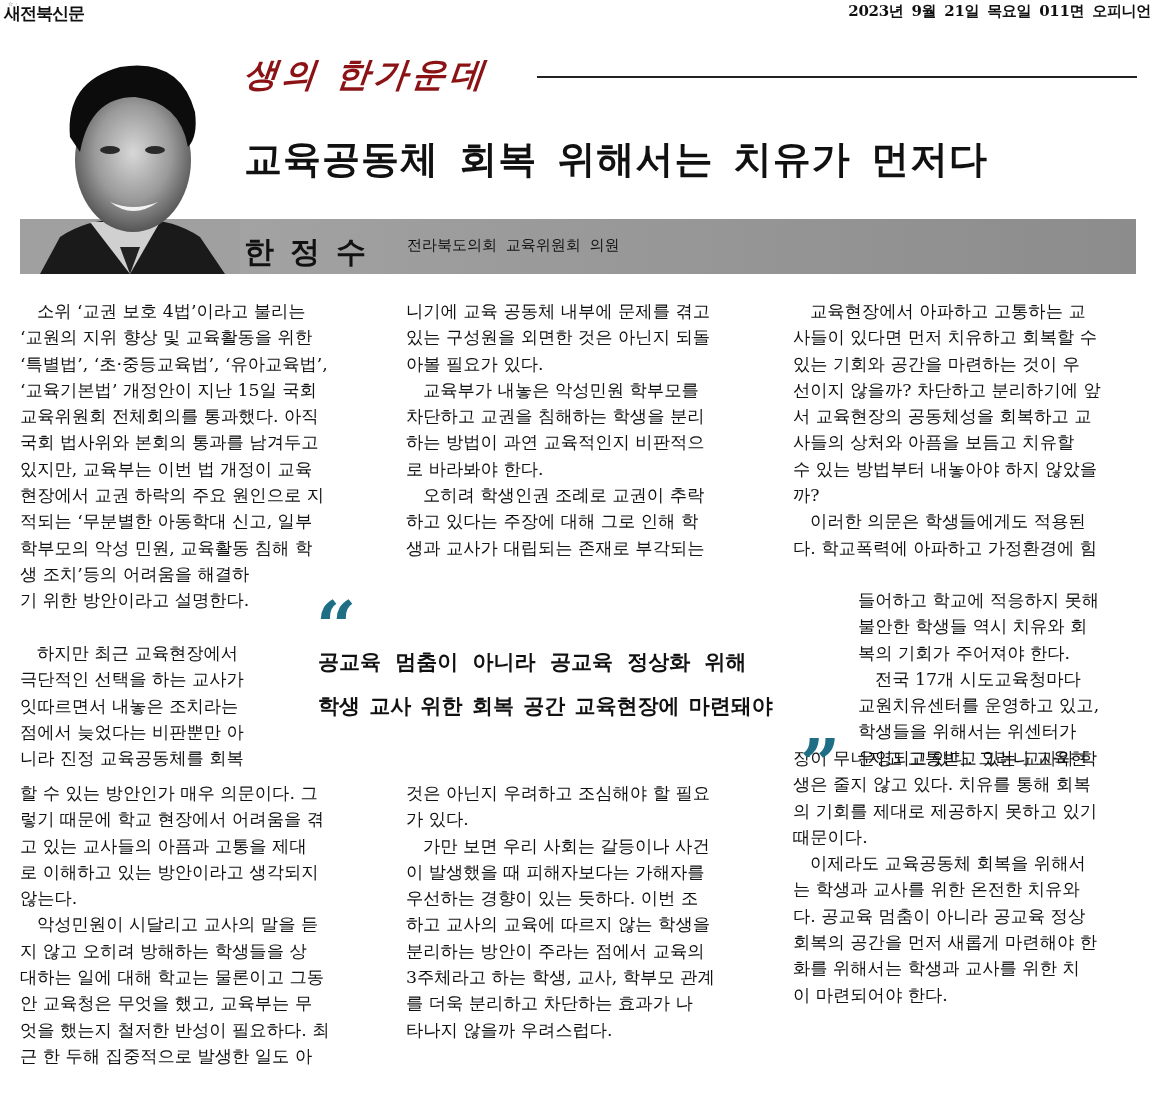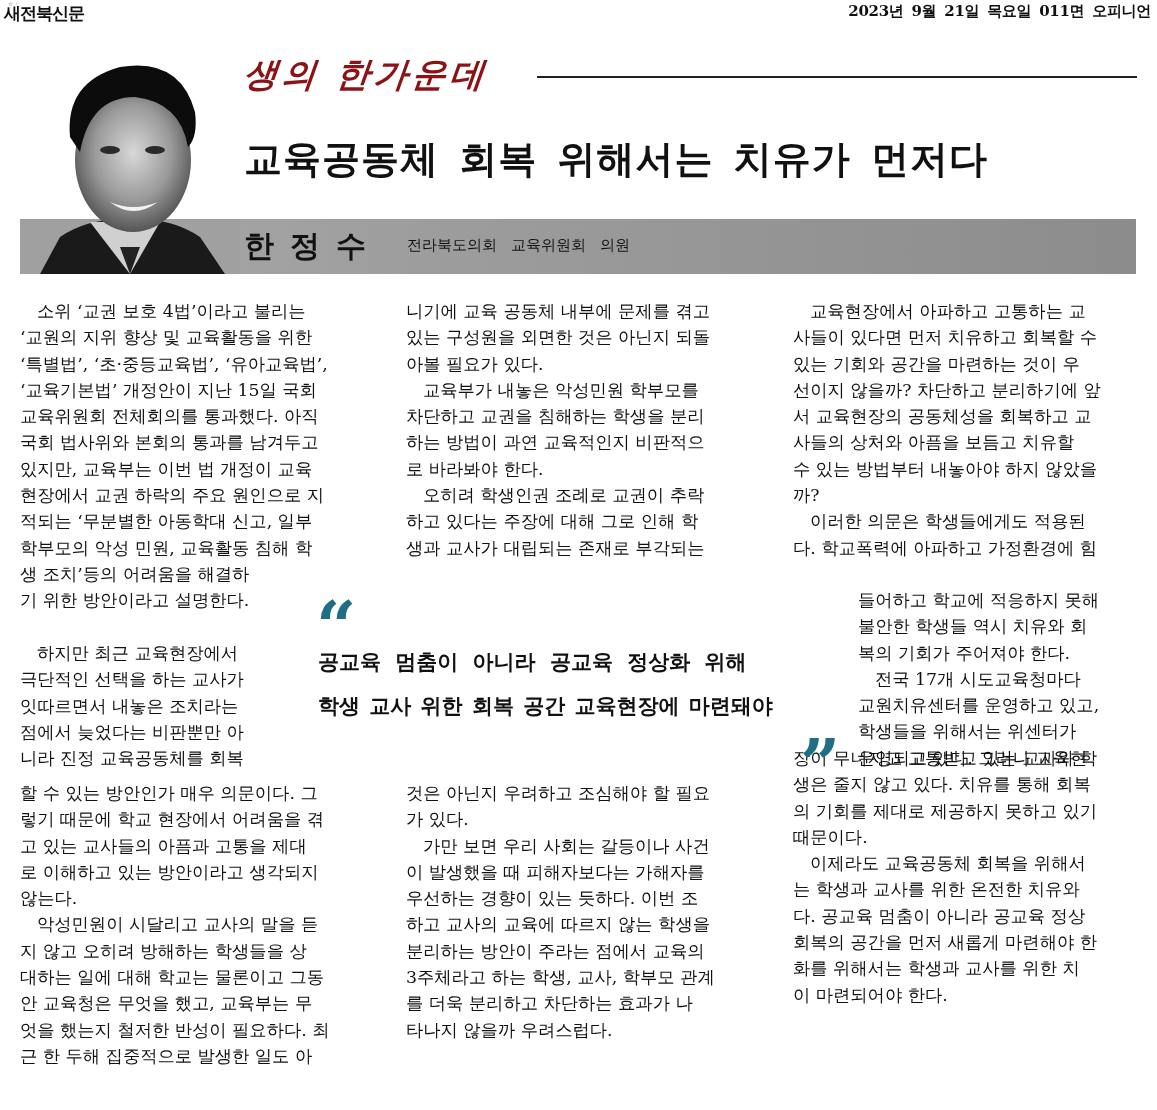--- a/index.html
+++ b/index.html
@@ -40,27 +40,27 @@
     .headline {
       position: absolute; left: 244px; top: 134px;
       font-family: "DejaVu Sans", sans-serif; font-weight: bold;
       font-size: 38px; letter-spacing: 1px; word-spacing: 6px; color: #111; text-align: center;
     }
     .byline-band {
       position: absolute; left: 20px; top: 219px; width: 1116px; height: 55px;
       background: linear-gradient(90deg, #a9a9a9 0%, #9c9c9c 40%, #8c8c8c 100%);
     }
     .author-name {
-      position: absolute; left: 244px; top: 226px;
+      position: absolute; left: 244px; top: 232px;
       font-family: "DejaVu Sans", sans-serif; font-weight: bold; font-size: 30px;
       letter-spacing: 16px; color: #111;
     }
     .author-title {
       position: absolute; left: 407px; top: 236px;
-      font-family: Liberation Mono, monospace; font-size: 15px; color: #111; word-spacing: 5px;
+      font-family: Liberation Serif, serif; font-size: 15px; color: #111; word-spacing: 5px;
     }
     .col {
       position: absolute; font-size: 17.3px; line-height: 26.3px;
       font-family: "DejaVu Serif", serif; color: #111;
     }
     .col p { margin: 0; white-space: nowrap; }
     .col .ind { padding-left: 17px; }
     .col1 { left: 20px; top: 298px; }
     .col2 { left: 406px; top: 298px; }
     .col3 { left: 793px; top: 298px; }

